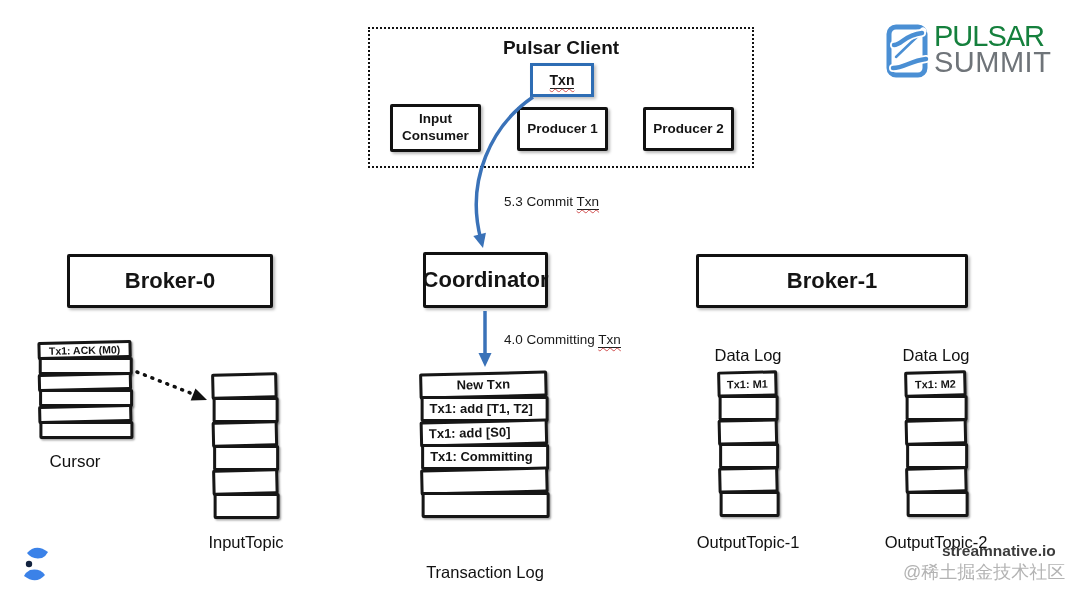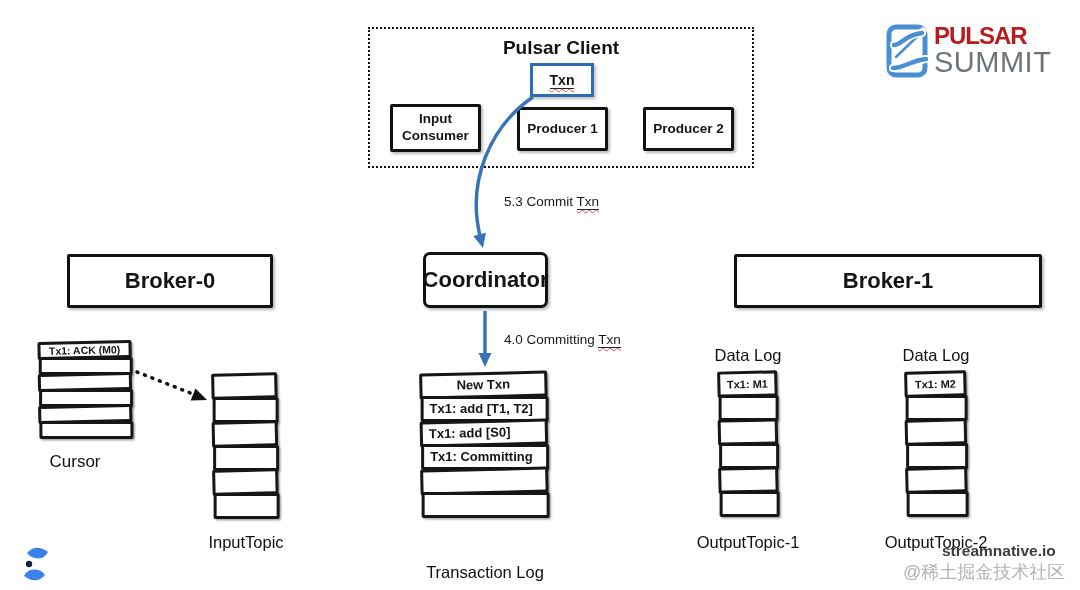--- a/index.html
+++ b/index.html
@@ -36,21 +36,21 @@
   .topic-stack .row{height:26px;font-size:11px;line-height:20px;text-align:center;}
   .txlog-stack .row{height:26px;font-size:13px;line-height:20px;text-align:left;padding-left:6px;}
   .txlog-stack .row.c{text-align:center;padding-left:0;}
 
   .lbl{position:absolute;font-size:16.5px;color:#111;text-align:center;}
 
   svg.overlay{position:absolute;left:0;top:0;pointer-events:none;}
 
   
   .ps-word{position:absolute;line-height:26px;white-space:nowrap;}
-  .ps-line1{font-size:24px;font-weight:bold;color:#b91c1c;letter-spacing:-1px;}
+  .ps-line1{font-size:29px;font-weight:normal;color:#15803d;letter-spacing:-1px;}
   .ps-line2{font-size:29px;font-weight:400;color:#6f7479;letter-spacing:0.5px;}
 
   .sn-word{position:absolute;font-size:21px;font-weight:bold;color:#15254a;white-space:nowrap;}
 
   .wm-site{position:absolute;font-size:15.5px;font-weight:600;color:#3c3c3c;white-space:nowrap;}
   .wm-comm{position:absolute;font-size:18px;color:#b3b3b3;white-space:nowrap;}
 </style>
 </head>
 <body>
 
@@ -77,24 +77,24 @@
     <span class="spell">Txn</span>
   </div>
   <div class="arrowlabel" style="left:504px;top:332px;">
     <span>4.0 Committing</span>
     <span class="spell">Txn</span>
   </div>
 
   <div class="box brokerbox" style="left:67px;top:254px;width:206px;height:54px;">
     <span>Broker-0</span>
   </div>
-  <div class="box brokerbox" style="left:423px;top:252px;width:125px;height:56px;border-radius:7px;">
+  <div class="box brokerbox" style="left:423px;top:252px;width:125px;height:56px;">
     <span>Coordinator</span>
   </div>
-  <div class="box brokerbox" style="left:696px;top:254px;width:308px;height:54px;margin-left:38px;">
+  <div class="box brokerbox" style="left:696px;top:254px;width:272px;height:54px;">
     <span>Broker-1</span>
   </div>
 
   <div class="stack cursor-stack" style="left:38px;top:341px;width:94px;">
     <div class="row">Tx1: ACK (M0)</div>
     <div class="row"></div>
     <div class="row"></div>
     <div class="row"></div>
     <div class="row"></div>
     <div class="row"></div>

